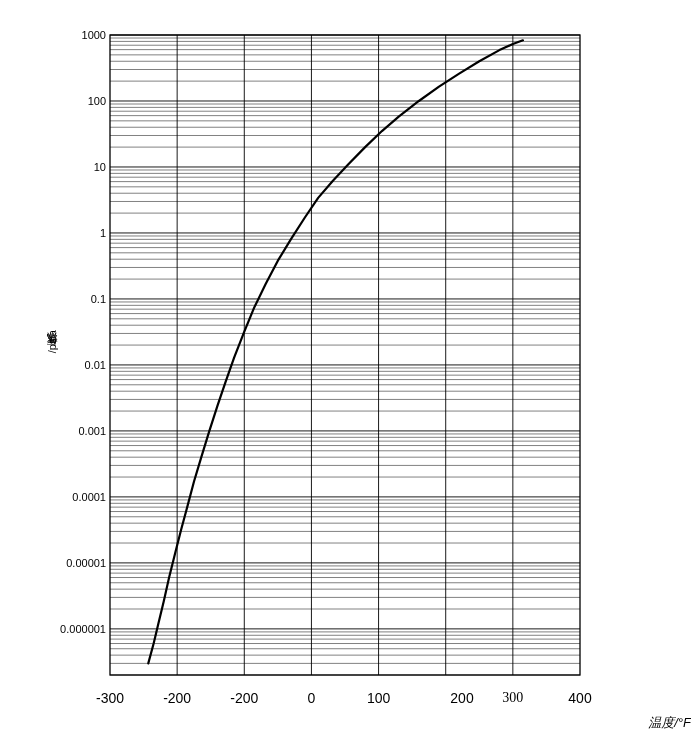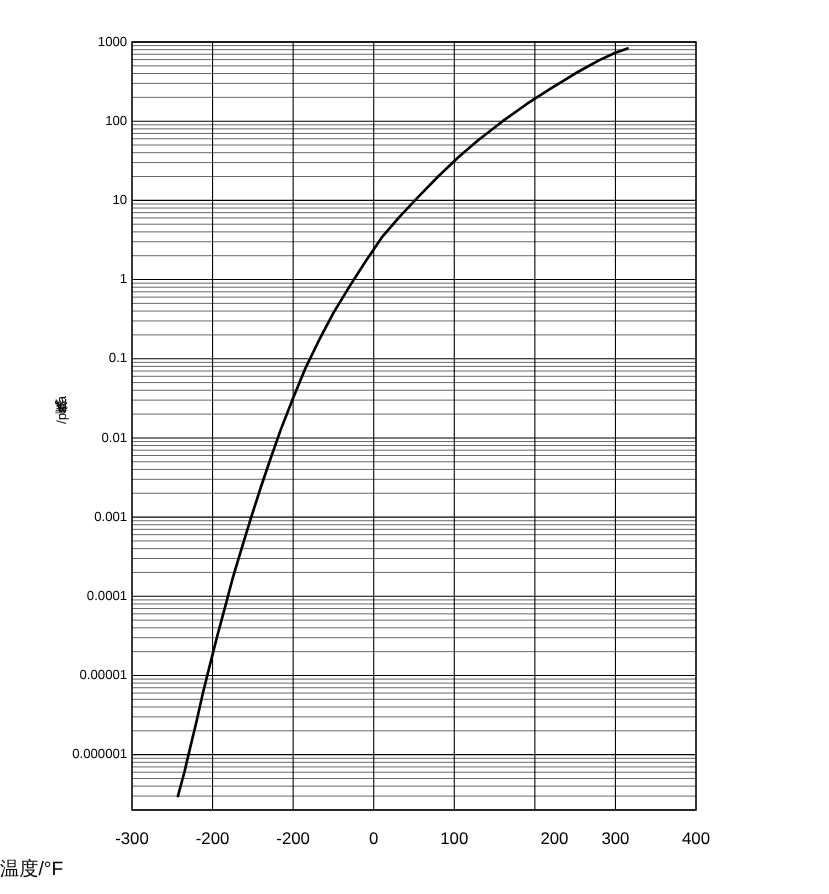--- a/index.html
+++ b/index.html
@@ -32,22 +32,23 @@
     text-align: center;
     writing-mode: vertical-rl;
     transform: rotate(180deg);
     white-space: nowrap;
   }
   #x-axis-title {
     position: absolute;
     left: 0;
     top: 714px;
     width: 691px;
-    text-align: left;
-    font-size: 16px;
+    text-align: right;
+    font-size: 13px;
+    font-style: italic;
   }
   .ytick {
     position: absolute;
     right: 0;
     font-size: 11px;
     text-align: right;
     white-space: nowrap;
     transform: translateY(-50%);
   }
   #ytick-holder {
@@ -208,21 +209,21 @@
       <div class="ytick" style="top: 628.877px;">0.000001</div>
     </div>
 
   <div id="xtick-holder">
       <div class="xtick" style="left: 110px;">-300</div>
       <div class="xtick" style="left: 177.143px;">-200</div>
       <div class="xtick" style="left: 244.286px;">-200</div>
       <div class="xtick" style="left: 311.429px;">0</div>
       <div class="xtick" style="left: 378.571px;">100</div>
       <div class="xtick" style="left: 462px;">200</div>
-      <div class="xtick" style="left: 512.857px;">300</div>
+      <div class="xtick" style="left: 512.857px; font-family: Liberation Serif, serif;">300</div>
       <div class="xtick" style="left: 580px;">400</div>
     </div>
 
   <div id="y-axis-title">蒸气压/psia</div>
   <div id="x-axis-title">温度/°F</div>
 
 
 </div>
 
 </body></html>

